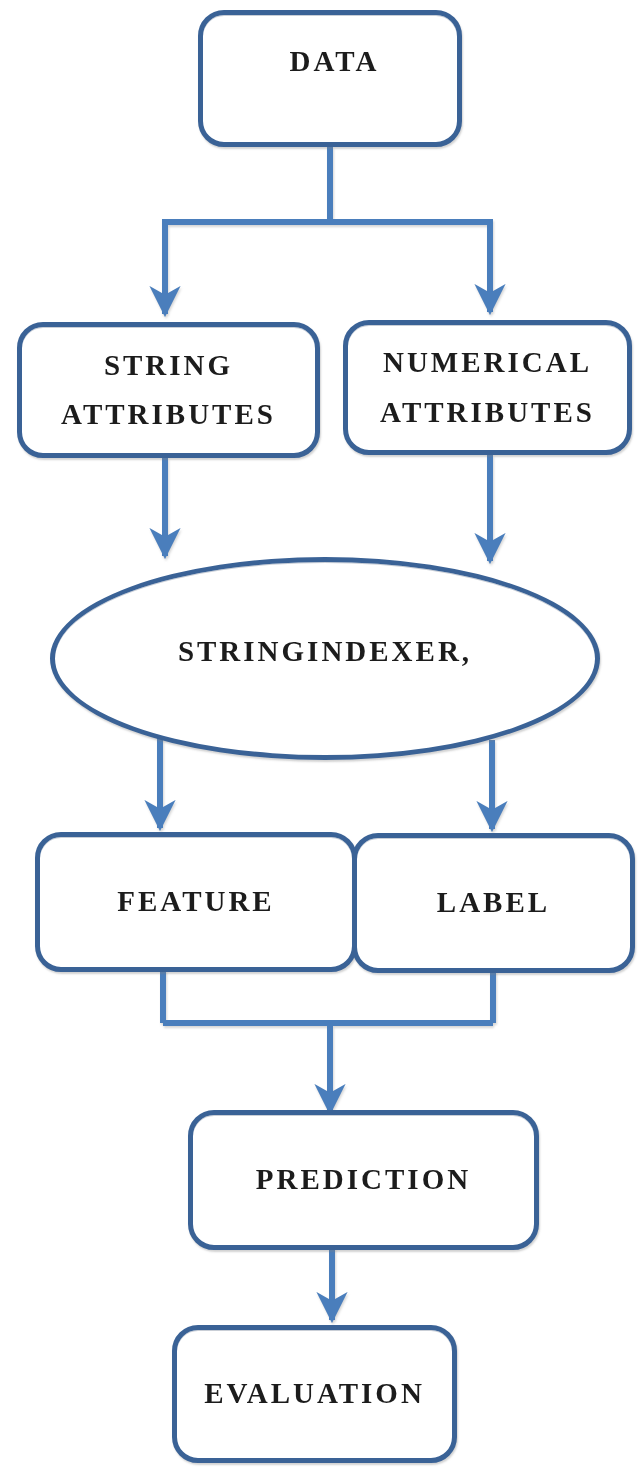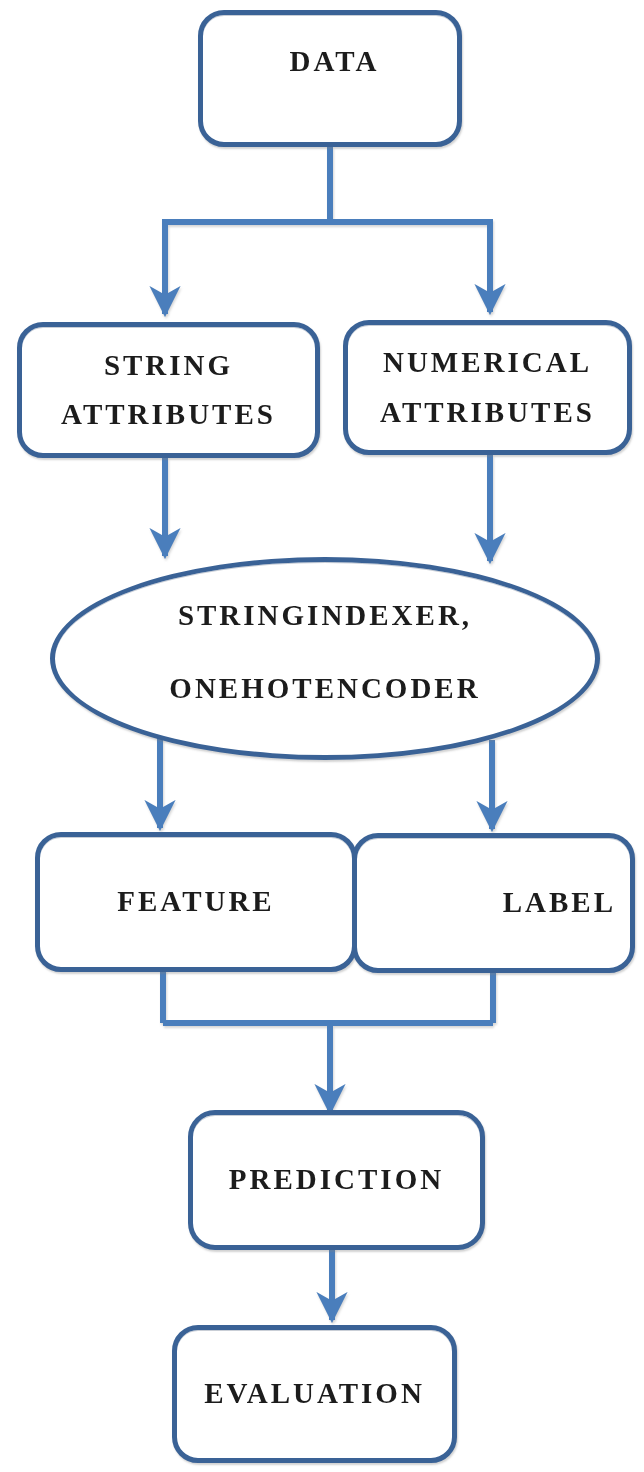--- a/index.html
+++ b/index.html
@@ -56,22 +56,22 @@
     line-height: 1.25;
     padding-bottom: 14px;
   }
   .node.data-top { padding-bottom: 34px; }
   
   #node-data        { left: 198px; top: 10px;   width: 264px; height: 137px; padding-left: 23px; }
   #node-string      { left: 17px;  top: 322px;  width: 303px; height: 136px; }
   #node-numerical   { left: 343px; top: 320px;  width: 289px; height: 135px; }
   #node-encoder     { left: 50px;  top: 557px;  width: 550px; height: 203px; }
   #node-feature     { left: 35px;  top: 832px;  width: 322px; height: 140px; }
-  #node-label       { left: 352px; top: 833px;  width: 283px; height: 140px; justify-content: flex-end; }
-  #node-prediction  { left: 188px; top: 1110px; width: 297px; height: 140px; border-radius: 27px; }
+  #node-label       { left: 352px; top: 833px;  width: 283px; height: 140px; }
+  #node-prediction  { left: 188px; top: 1110px; width: 351px; height: 140px; }
   #node-evaluation  { left: 172px; top: 1325px; width: 285px; height: 138px; }
 </style>
 </head>
 <body>
 
 <div id="canvas">
 
   <svg id="wires" viewBox="0 0 644 1472" xmlns="http://www.w3.org/2000/svg">
     <defs>
       <marker id="arrow" viewBox="0 0 10 10" refX="9" refY="5" markerWidth="5.2" markerHeight="5.2" orient="auto-start-reverse">
@@ -98,21 +98,20 @@
   <div id="node-string" class="node">
     <span>STRING ATTRIBUTES</span>
   </div>
 
   <div id="node-numerical" class="node">
     <span>NUMERICAL ATTRIBUTES</span>
   </div>
 
   <div id="node-encoder" class="node ellipse">
     <span>STRINGINDEXER,</span>
-    <span>ONEHOTENCODER</span>
   </div>
 
   <div id="node-feature" class="node">
     <span>FEATURE</span>
   </div>
 
   <div id="node-label" class="node">
     <span>LABEL</span>
   </div>
 

